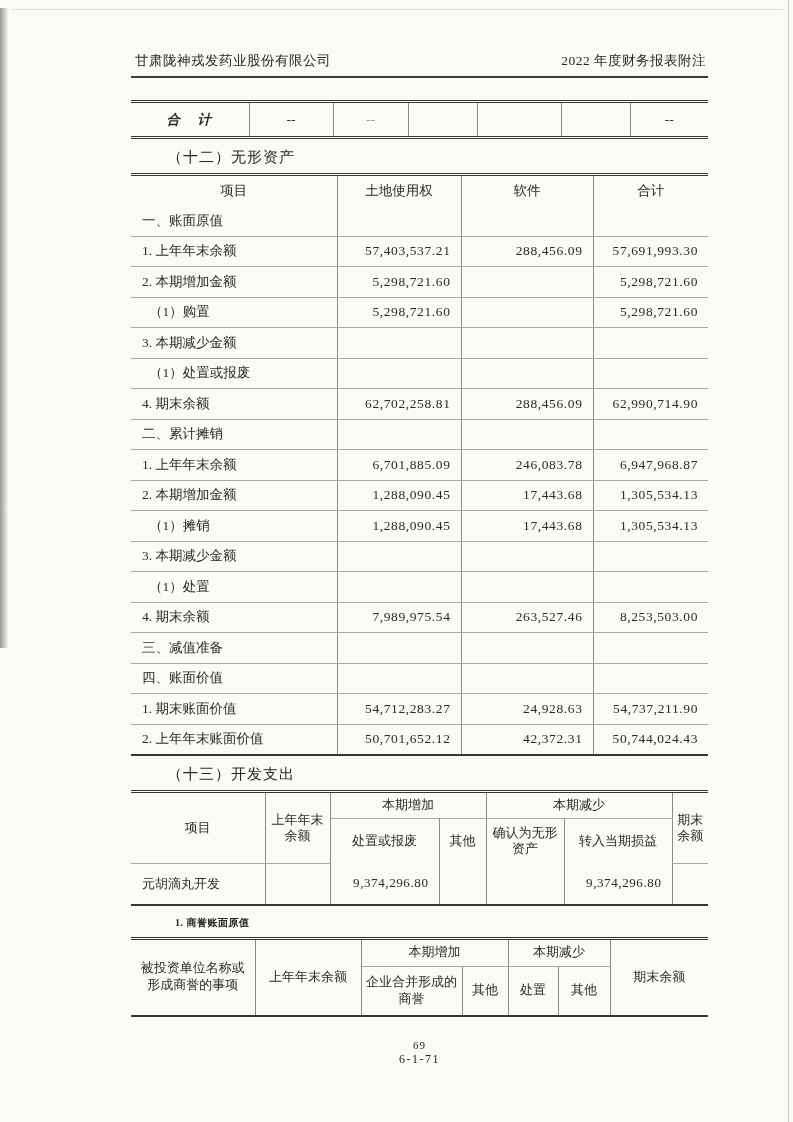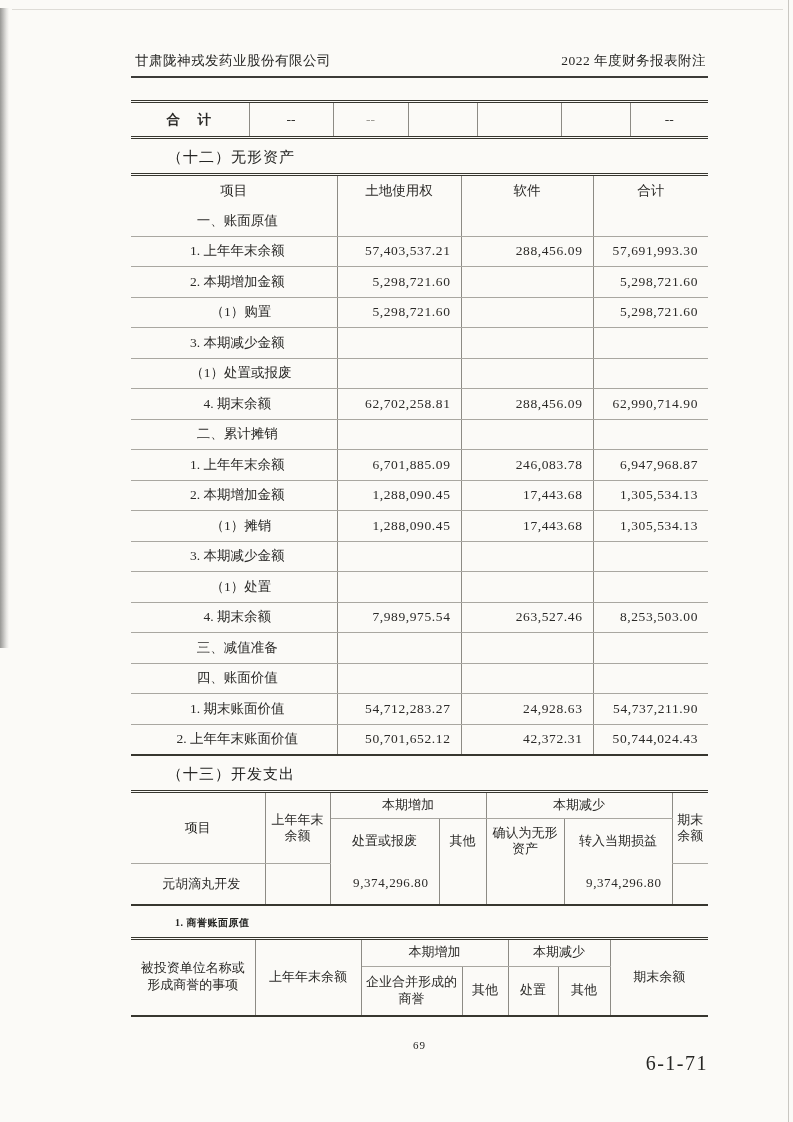--- a/index.html
+++ b/index.html
@@ -26,30 +26,30 @@
   table{border-collapse:collapse;table-layout:fixed;width:577px;
     font-size:13.5px;color:#2b2a28;}
   table{border-top:3px double #37362f;border-bottom:2px solid #37362f;}
   td,th{border-left:1px solid #8d8b85;border-right:1px solid #8d8b85;
     border-top:1px solid #a9a7a1;border-bottom:1px solid #a9a7a1;
     font-weight:normal;padding:0 4px;overflow:hidden;}
   td:first-child,th:first-child{border-left:none;}
   td:last-child,th:last-child{border-right:none;}
   tr:first-child>td,tr:first-child>th{border-top:none;}
   tr:last-child>td,tr:last-child>th{border-bottom:none;}
-  .cell-label{text-align:center;padding-left:11px;margin-top:8px;}
+  .cell-label{text-align:left;padding-left:11px;margin-top:8px;}
   .cell-label.indent{padding-left:18px;}
   .cell-num{text-align:right;padding-right:10px;letter-spacing:.6px;
     font-family:"Liberation Serif","DejaVu Serif",serif;}
   .cell-center{text-align:center;}
   .faint{color:#9a9892;}
 
   
   .top-table{margin-top:22px;border-bottom:3px double #37362f;}
-  .top-table td,.top-table th{height:33px;}
+  .top-table td,.top-table th{height:33px;font-style:italic;}
   .top-table th{font-weight:600;letter-spacing:2px;}
 
   
   .sec-title{margin:9px 0 6px 36px;font-size:15px;font-weight:400;letter-spacing:1px;}
   .sub-title{margin:10px 0 7px 44px;font-size:10px;font-weight:600;letter-spacing:.5px;}
 
   
   .tbl-intangible{margin-top:2px;}
   .tbl-intangible th{height:30px;text-align:center;}
   .tbl-intangible td{height:29.5px;}
@@ -63,21 +63,21 @@
 
   
   .tbl-goodwill{margin-top:2px;font-size:13px;}
   .tbl-goodwill th{text-align:center;line-height:1.3;}
   .tbl-goodwill .h1 th{height:26px;}
   .tbl-goodwill .h2 th{height:48px;}
 
   
   .footer{margin-top:22px;text-align:center;}
   .footer .small{font-size:11px;letter-spacing:1px;}
-  .footer .big{font-size:20px;letter-spacing:1.5px;margin-top:1px;text-align:right;}
+  .footer .big{font-size:12px;letter-spacing:1.5px;margin-top:1px;}
 </style>
 </head>
 <body>
 
 <div class="page">
   <div class="scan-left"></div>
   <div class="scan-right"></div>
   <div class="scan-top"></div>
 
   <div class="content">

